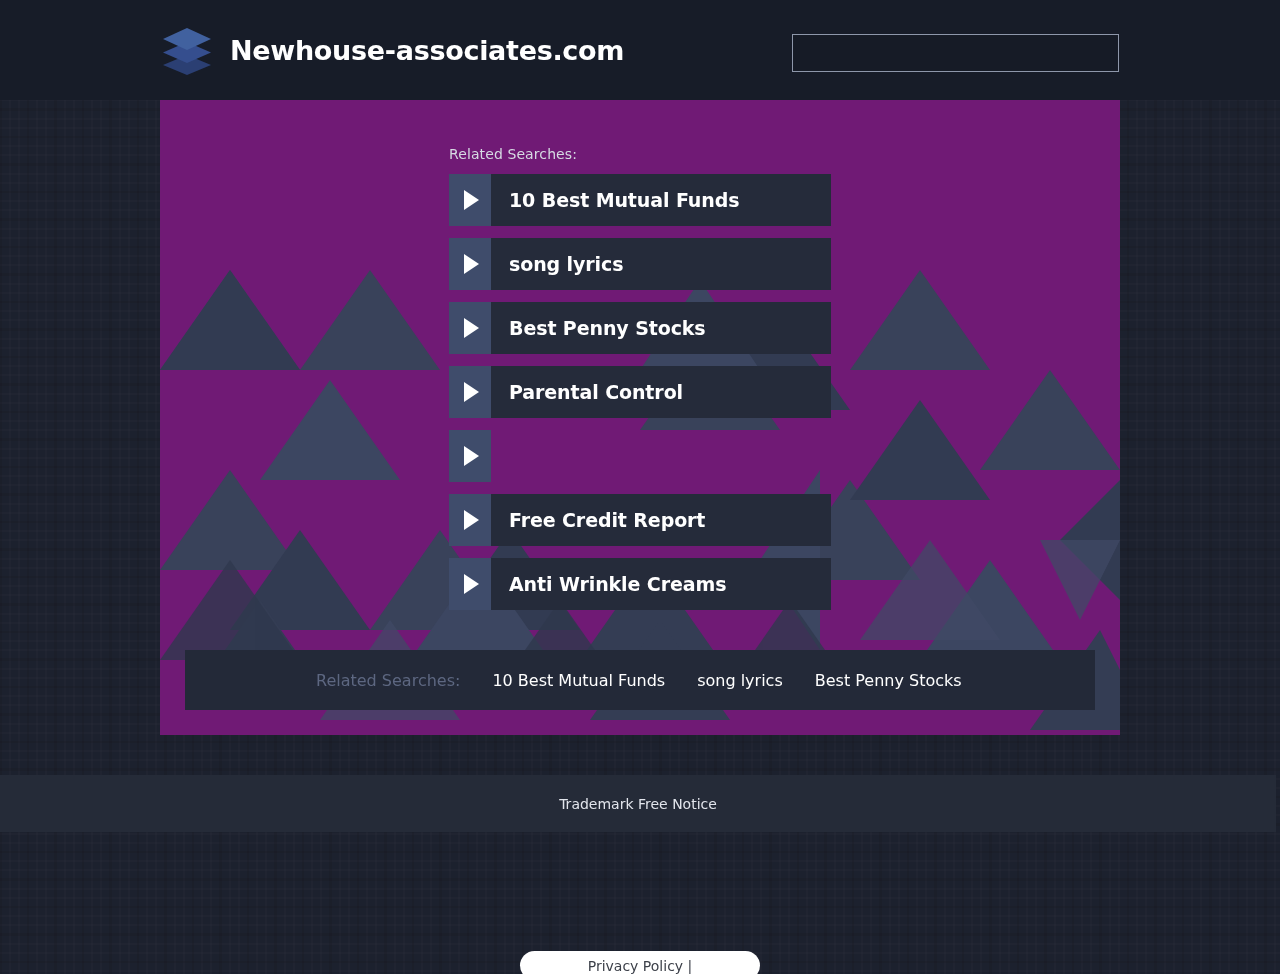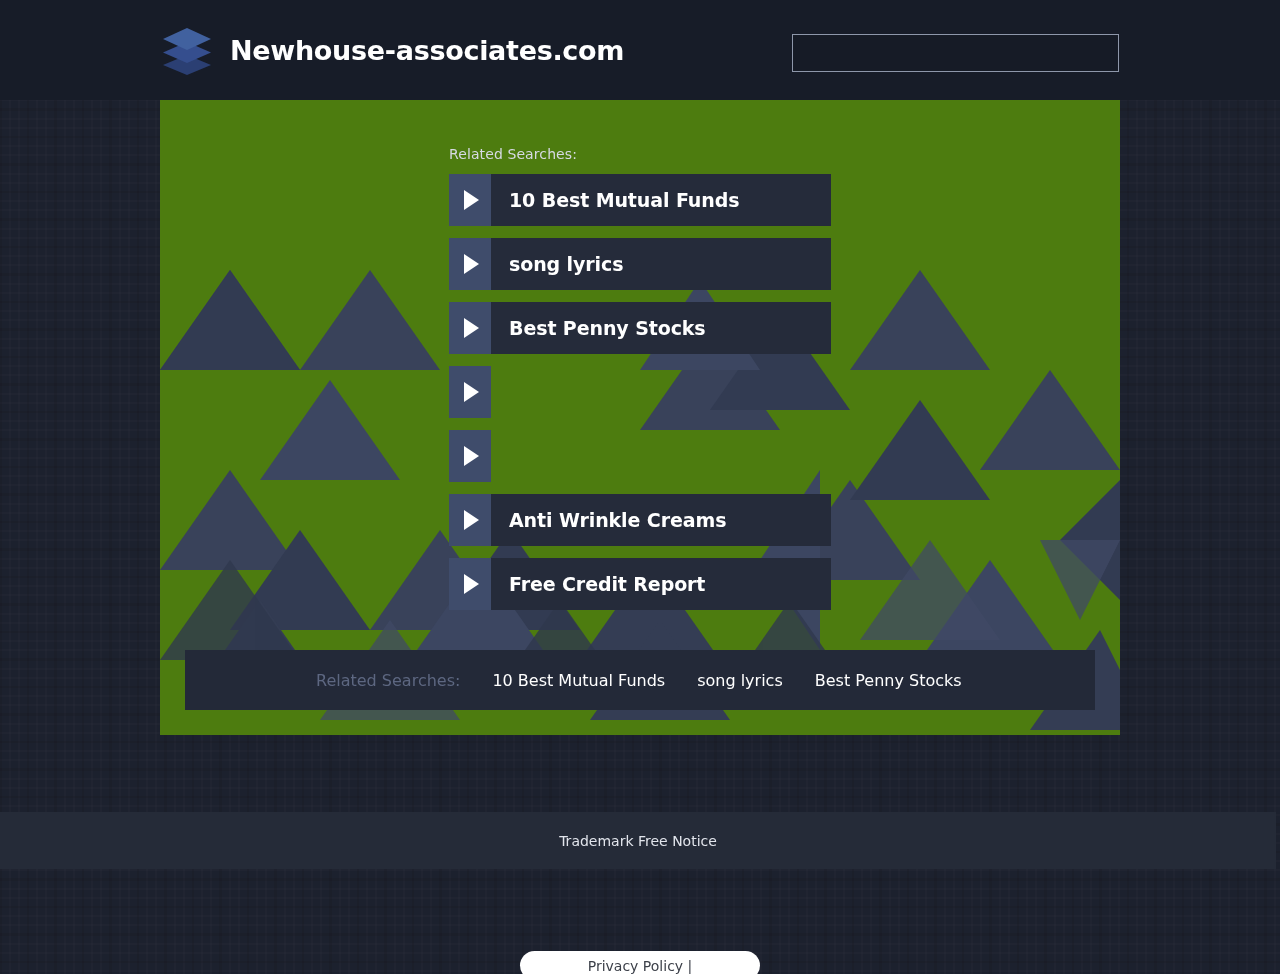--- a/index.html
+++ b/index.html
@@ -101,21 +101,21 @@
   }
   .search-box::placeholder { color: #6c7489; }
 
   
   .content-panel {
     position: absolute;
     left: 160px;
     top: 100px;
     width: 960px;
     height: 635px;
-    background-color: #4d7c0f;
+    background-color: #701a75;
     overflow: hidden;
     z-index: 2;
   }
   
   .poly-bg {
     position: absolute;
     inset: 0;
     pointer-events: none;
   }
 
@@ -201,21 +201,21 @@
     font-size: 16px;
     color: #ffffff;
     text-decoration: none;
     white-space: nowrap;
   }
 
   
   .trademark-strip {
     position: absolute;
     left: 0;
-    top: 812px;
+    top: 775px;
     width: 1276px;
     height: 57px;
     background: #252b38;
     display: flex;
     align-items: center;
     justify-content: center;
     z-index: 3;
   }
   .trademark-text {
     font-size: 14px;
@@ -351,49 +351,52 @@
         <span class="item-label">Best Penny Stocks</span>
       </span>
     </a>
       </li>
 
     <li>
         <a class="search-item" href="#">
       <span class="item-arrow">
             <span class="arrow-glyph"></span>
           </span>
-    </a>
-      </li>
-
-    <li>
-        <a class="search-item" href="#">
-      <span class="item-arrow">
-            <span class="arrow-glyph"></span>
-          </span>
+      <span class="item-body">
+        <span class="item-label">Parental Control</span>
+      </span>
+    </a>
+      </li>
+
+    <li>
+        <a class="search-item" href="#">
+      <span class="item-arrow">
+            <span class="arrow-glyph"></span>
+          </span>
+    </a>
+      </li>
+
+    <li>
+        <a class="search-item" href="#">
+      <span class="item-arrow">
+            <span class="arrow-glyph"></span>
+          </span>
+      <span class="item-body">
+        <span class="item-label">Free Credit Report</span>
+      </span>
     </a>
       </li>
 
     <li>
         <a class="search-item" href="#">
       <span class="item-arrow">
             <span class="arrow-glyph"></span>
           </span>
       <span class="item-body">
         <span class="item-label">Anti Wrinkle Creams</span>
-      </span>
-    </a>
-      </li>
-
-    <li>
-        <a class="search-item" href="#">
-      <span class="item-arrow">
-            <span class="arrow-glyph"></span>
-          </span>
-      <span class="item-body">
-        <span class="item-label">Free Credit Report</span>
       </span>
     </a>
       </li>
 
   </ul>
 
   <div class="related-bar">
     <span class="related-bar-label">Related Searches:</span>
     <span class="related-bar-links">
       <a class="related-bar-link" href="#">10 Best Mutual Funds</a>

